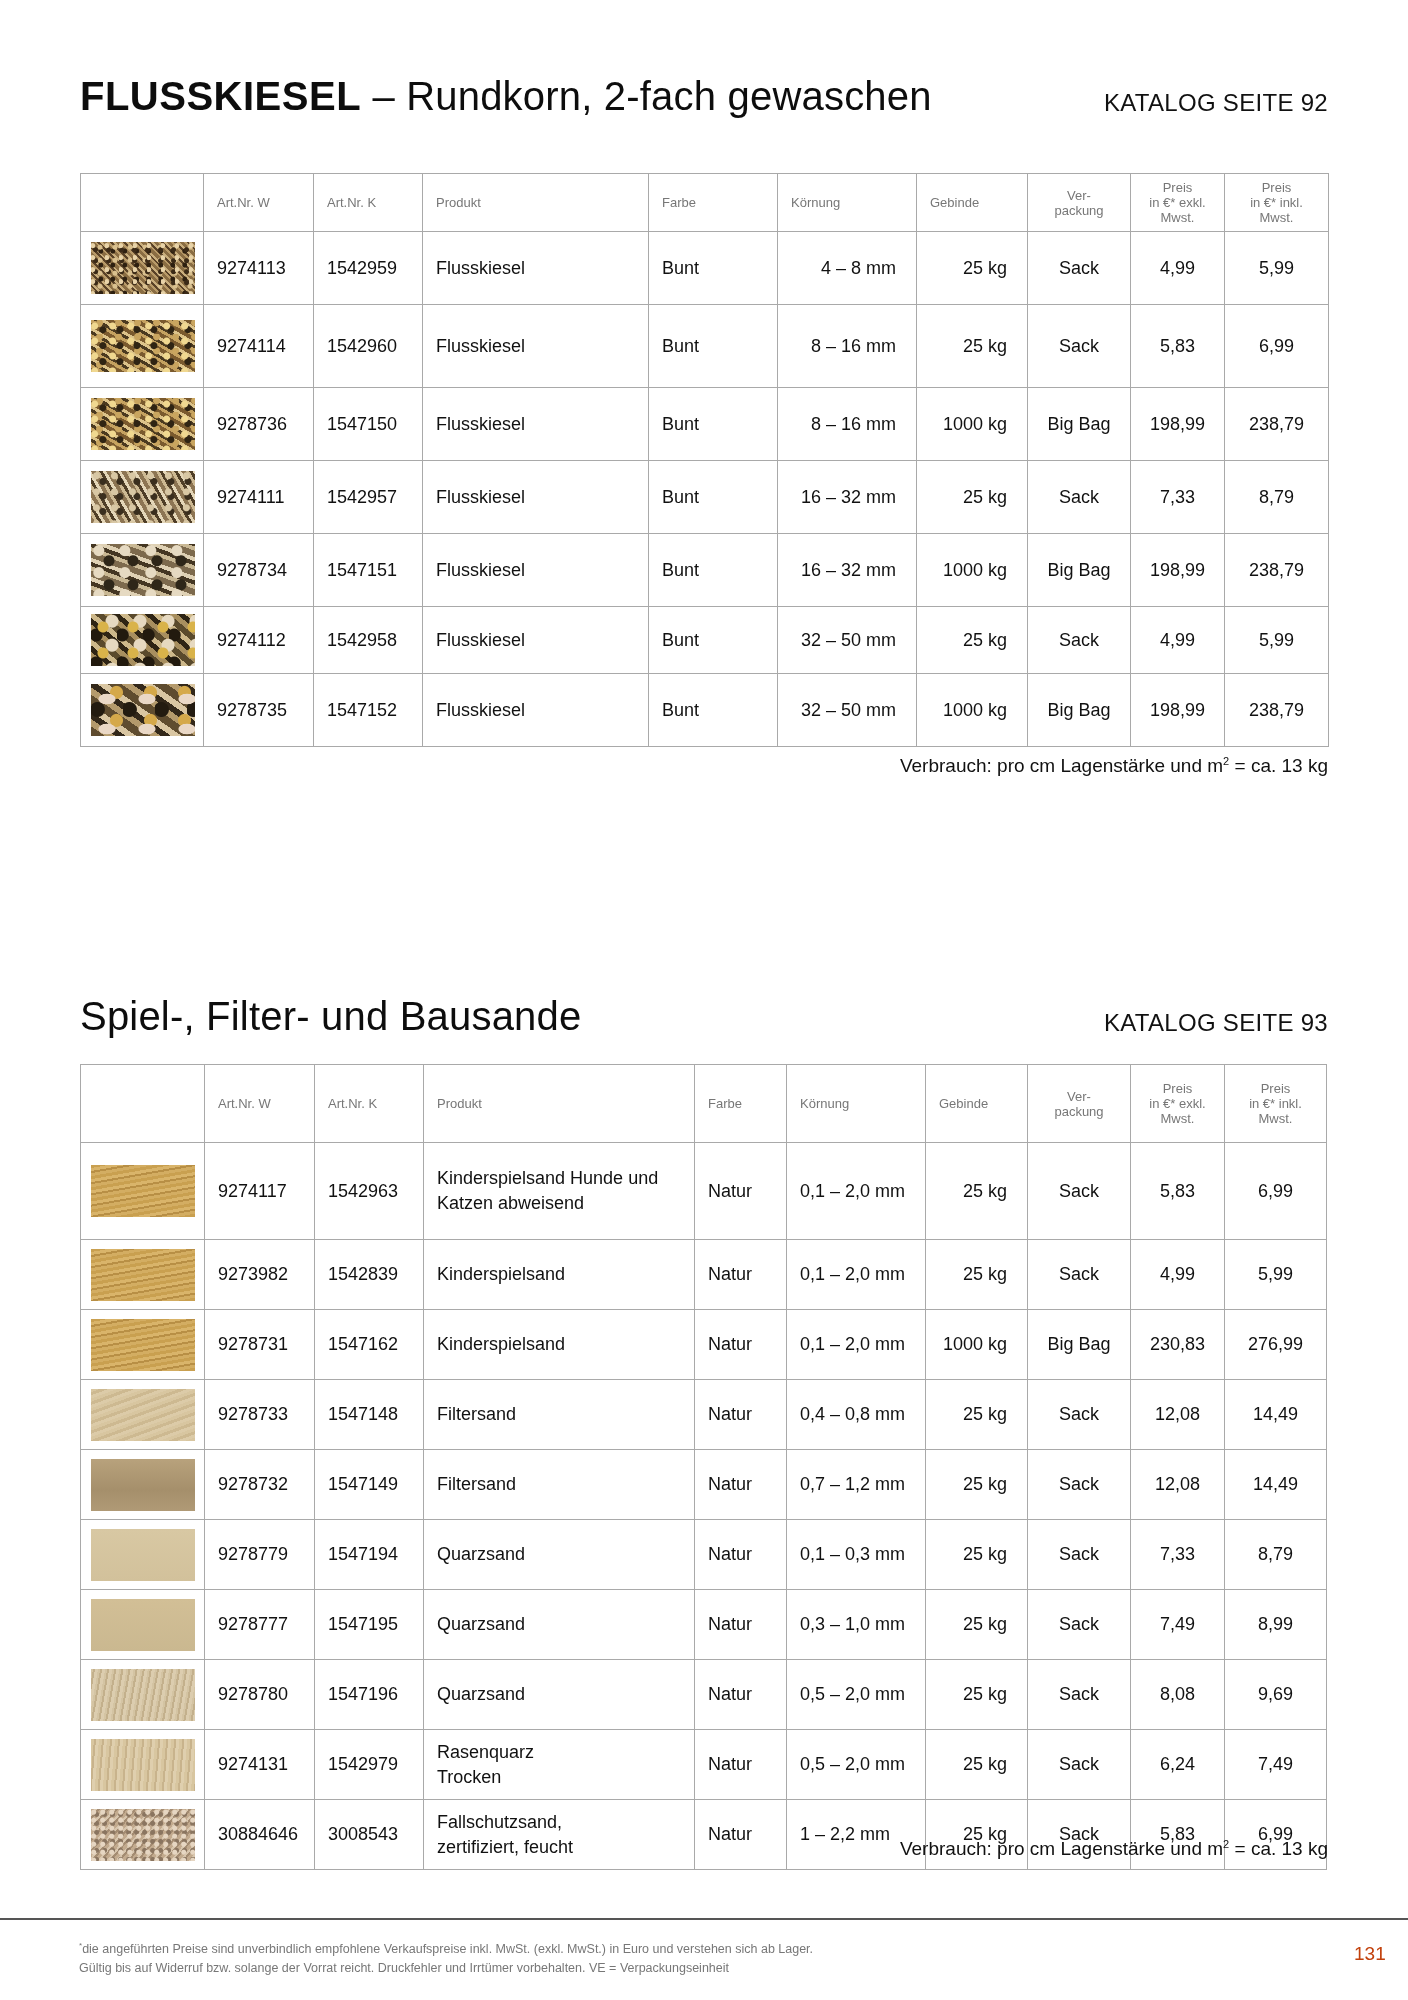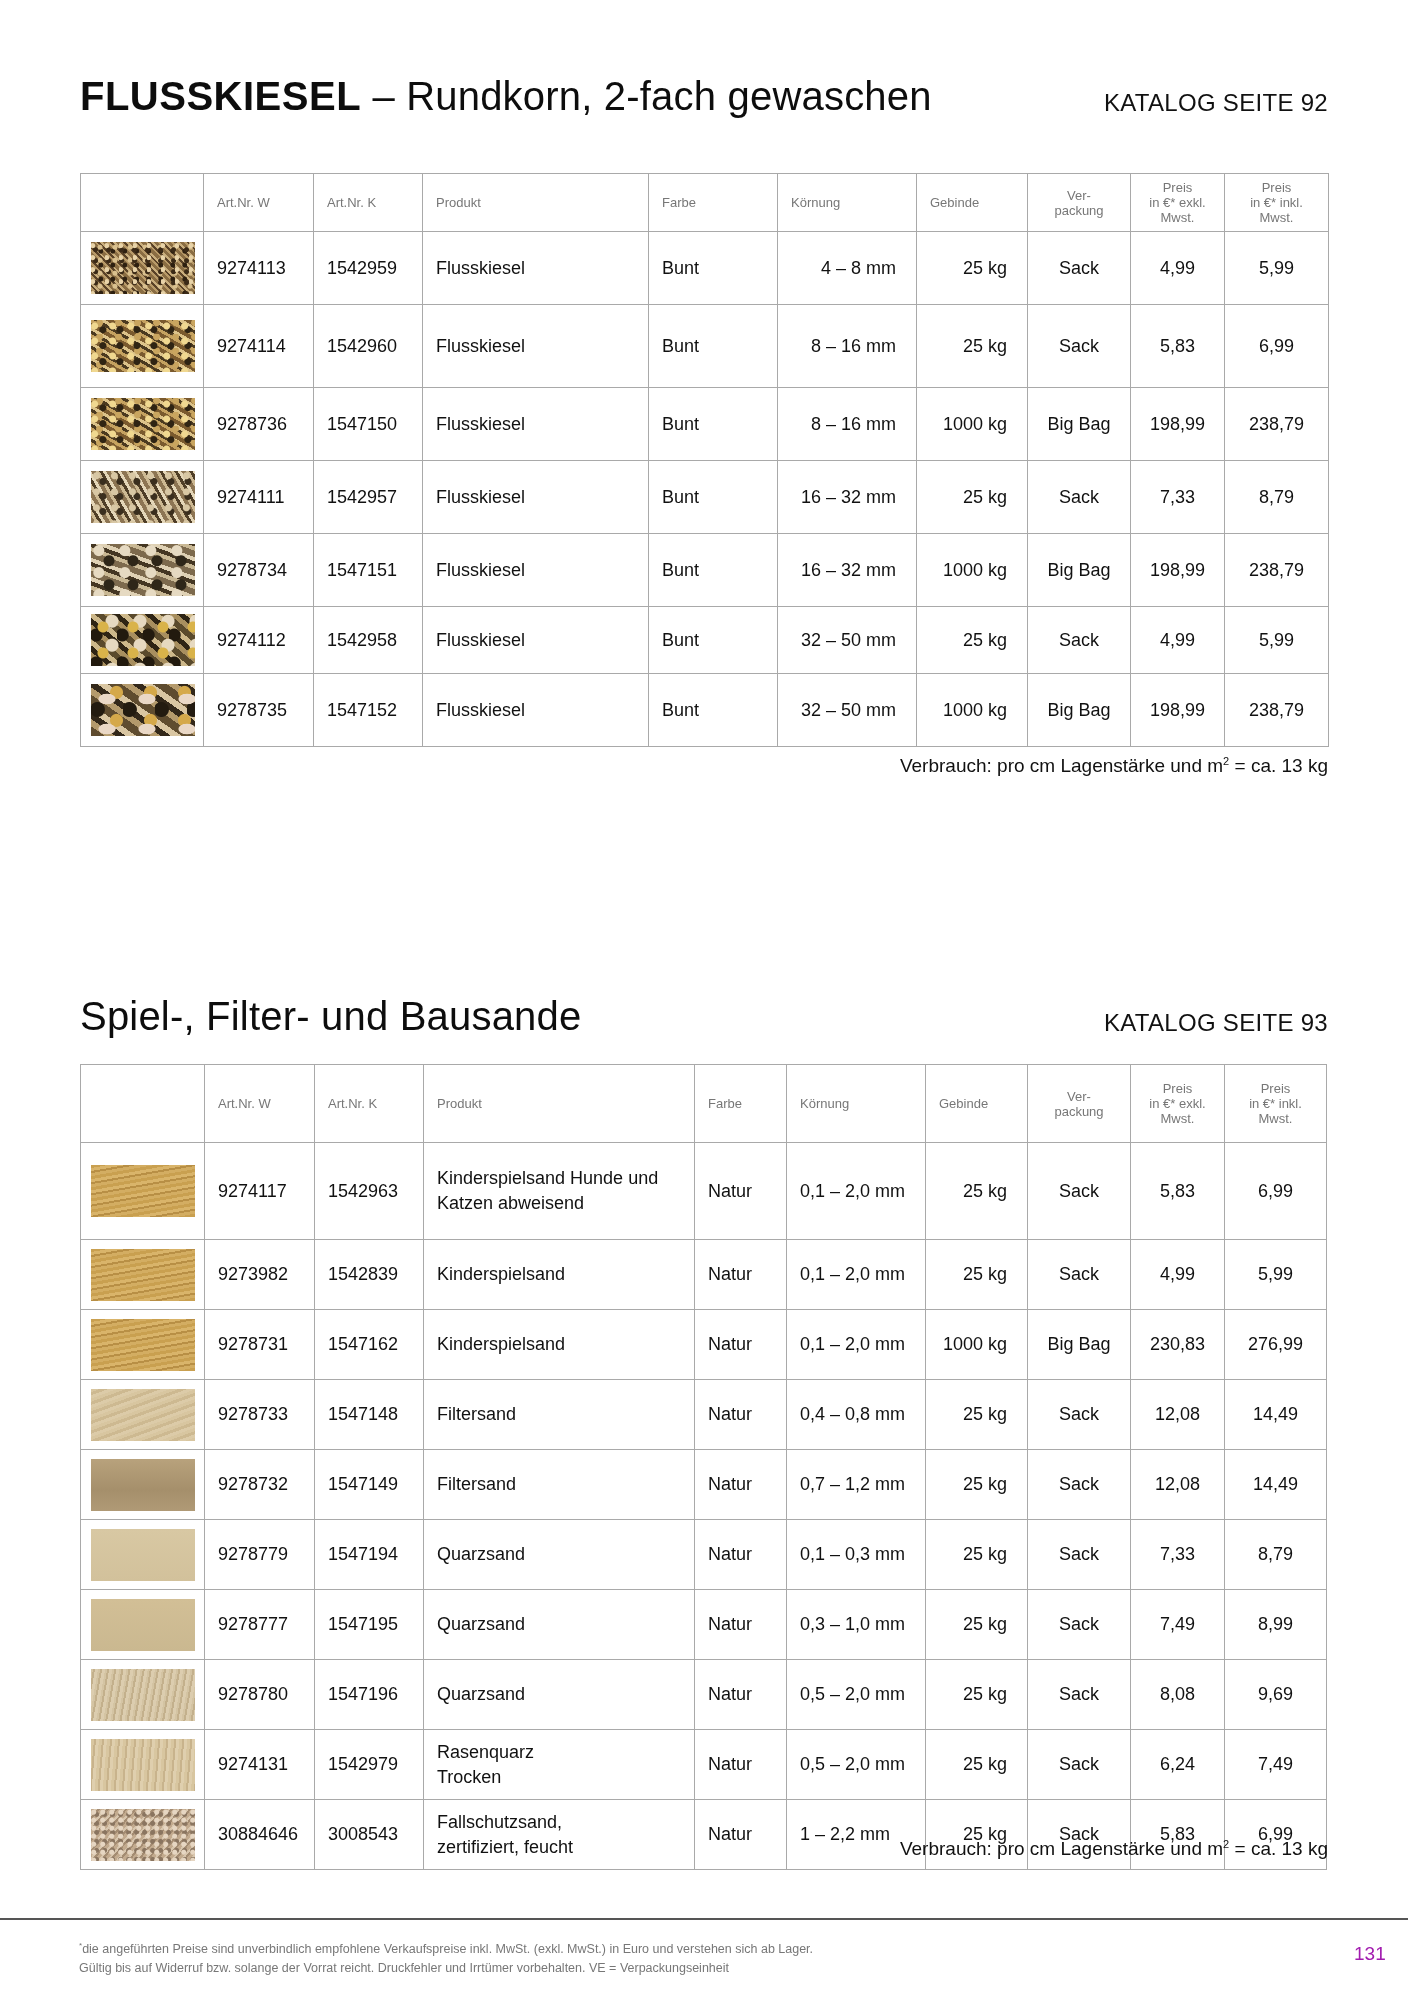--- a/index.html
+++ b/index.html
@@ -19,21 +19,21 @@
   table.cat td.right { text-align: right; padding-left: 0; padding-right: 20px; }
   table.cat td.center { text-align: center; padding-left: 0; }
   table.cat td.thumbcell { padding: 0 10px; text-align: center; }
   .thumb { width: 104px; height: 52px; margin: 0 auto; display: block; }
   .verbrauch { position: absolute; right: 80px; font-size: 19px; color: #111; white-space: nowrap; }
   .verbrauch sup { font-size: 11px; }
   .footer-line { position: absolute; left: 0; top: 1918px; width: 1408px; height: 2px; background: #555; }
   .footnote { position: absolute; left: 79px; top: 1936px; font-size: 12.5px; line-height: 19px;
               color: #777; white-space: nowrap; }
   .footnote sup { font-size: 8px; }
-  .page-num { position: absolute; left: 1354px; top: 1943px; font-size: 19px; color: #a21caf; }
+  .page-num { position: absolute; left: 1354px; top: 1943px; font-size: 19px; color: #c2410c; }
 
   
   .peb1 { background:
       radial-gradient(circle at 12% 30%, #e8d3a8 2px, transparent 3px),
       radial-gradient(circle at 35% 70%, #3b2a17 2px, transparent 3px),
       radial-gradient(circle at 60% 40%, #d9c08e 2px, transparent 3px),
       radial-gradient(circle at 82% 65%, #2e2010 2px, transparent 3px),
       repeating-linear-gradient(45deg, #8a6d43 0 3px, #b89a68 3px 5px, #5a4227 5px 7px, #c9ae7d 7px 9px);
     background-size: 14px 12px, 13px 11px, 15px 13px, 12px 14px, auto; }
   .peb2 { background:

